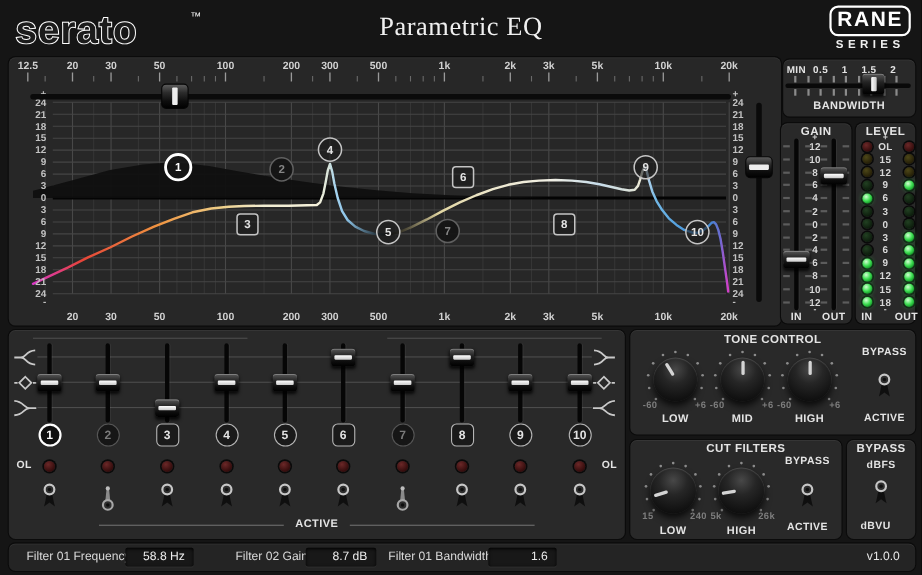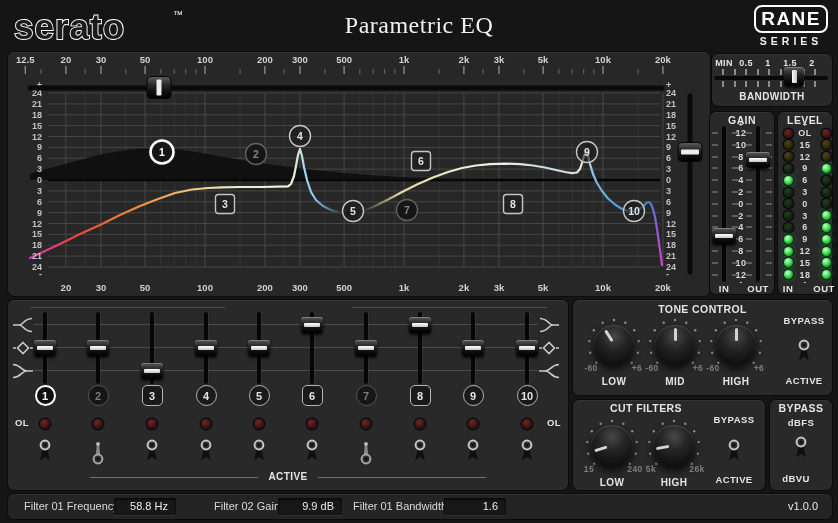--- a/index.html
+++ b/index.html
@@ -306,21 +306,21 @@
   <div class="panel" id="tone-panel" style="left:573px;top:300px;width:259px;height:95px;"></div>
 
   <div class="panel" id="cut-panel" style="left:573px;top:400px;width:192px;height:90px;"></div>
 
   <div class="panel" id="scale-panel" style="left:770px;top:400px;width:62px;height:90px;"></div>
 
   <div class="panel" id="status-bar" style="left:8px;top:494px;width:824px;height:25px;background:#242424;">
     <span class="statuslbl" style="left:16px;top:4px;">Filter 01 Frequency</span>
     <span class="statusbox" style="left:106px;top:4px;width:62px;">58.8 Hz</span>
     <span class="statuslbl" style="left:206px;top:4px;">Filter 02 Gain</span>
-    <span class="statusbox" style="left:270px;top:4px;width:64px;">9.9 dB</span>
+    <span class="statusbox" style="left:270px;top:4px;width:64px;">8.7 dB</span>
     <span class="statuslbl" style="left:345px;top:4px;">Filter 01 Bandwidth</span>
     <span class="statusbox" style="left:436px;top:4px;width:62px;">1.6</span>
     <span class="statuslbl" style="right:14px;top:4px;position:absolute;color:#e8e8e8;">v1.0.0</span>
   </div>
 
 <div class="lbl" style="position: absolute; left: 708px; top: 58px; width: 32px; font-size: 9px;">MIN</div>
     <div class="lbl" style="position: absolute; left: 730px; top: 58px; width: 32px; font-size: 9px;">0.5</div>
     <div class="lbl" style="position: absolute; left: 752px; top: 58px; width: 32px; font-size: 9px;">1</div>
     <div class="lbl" style="position: absolute; left: 774px; top: 58px; width: 32px; font-size: 9px; text-align: center;">1.5</div>
     <div class="lbl" style="position: absolute; left: 796px; top: 58px; width: 32px; font-size: 9px;">2</div>
@@ -670,21 +670,21 @@
     <div class="lbl" style="position: absolute; left: 698px; top: 363px; width: 30px; font-size: 8.5px; color: rgb(125, 125, 125);">-60</div>
     <div class="lbl" style="position: absolute; left: 744px; top: 363px; width: 30px; font-size: 8.5px; color: rgb(125, 125, 125);">+6</div>
     <div class="lbl" style="position: absolute; left: 710px; top: 376px; width: 52px; font-size: 10px;">HIGH</div>
     <div class="lbl" style="position: absolute; left: 779px; top: 315px; width: 50px; font-size: 9.5px;">BYPASS</div>
     <div style="position: absolute; left: 796px; top: 338px; width: 16px; height: 28px;"><svg width="16" height="28" viewBox="0 0 16 28">
         <path d="M5.6,10 C5,14.5 4,19 3,22.5 L8,18.8 L13,22.5 C12,19 11,14.5 10.4,10 Z" fill="#0d0d0d" opacity="0.92"></path>
         <circle cx="8" cy="7" r="4.4" fill="#2e2e2e" stroke="#c6c6c6" stroke-width="2"></circle>
         <circle cx="8" cy="7" r="1.6" fill="#101010"></circle>
       </svg></div>
     <div class="lbl" style="position: absolute; left: 779px; top: 375px; width: 50px; font-size: 9.5px;">ACTIVE</div>
-    <div class="lbl" style="position: absolute; left: 550px; top: 402px; width: 192px; font-size: 10.5px;">CUT FILTERS</div>
+    <div class="lbl" style="position: absolute; left: 582px; top: 402px; width: 192px; font-size: 10.5px;">CUT FILTERS</div>
     <div style="position: absolute; left: 582px; top: 416px; width: 60px; height: 60px;"><svg width="60" height="60" viewBox="0 0 60 60">
         <circle cx="12.3" cy="47.7" r="1.2" fill="#8d8d8d"></circle>
         <circle cx="6.2" cy="37.7" r="1.2" fill="#8d8d8d"></circle>
         <circle cx="5.3" cy="26.1" r="1.2" fill="#8d8d8d"></circle>
         <circle cx="9.8" cy="15.3" r="1.2" fill="#8d8d8d"></circle>
         <circle cx="18.7" cy="7.7" r="1.2" fill="#8d8d8d"></circle>
         <circle cx="30.0" cy="5.0" r="1.2" fill="#8d8d8d"></circle>
         <circle cx="41.3" cy="7.7" r="1.2" fill="#8d8d8d"></circle>
         <circle cx="50.2" cy="15.3" r="1.2" fill="#8d8d8d"></circle>
         <circle cx="54.7" cy="26.1" r="1.2" fill="#8d8d8d"></circle>

